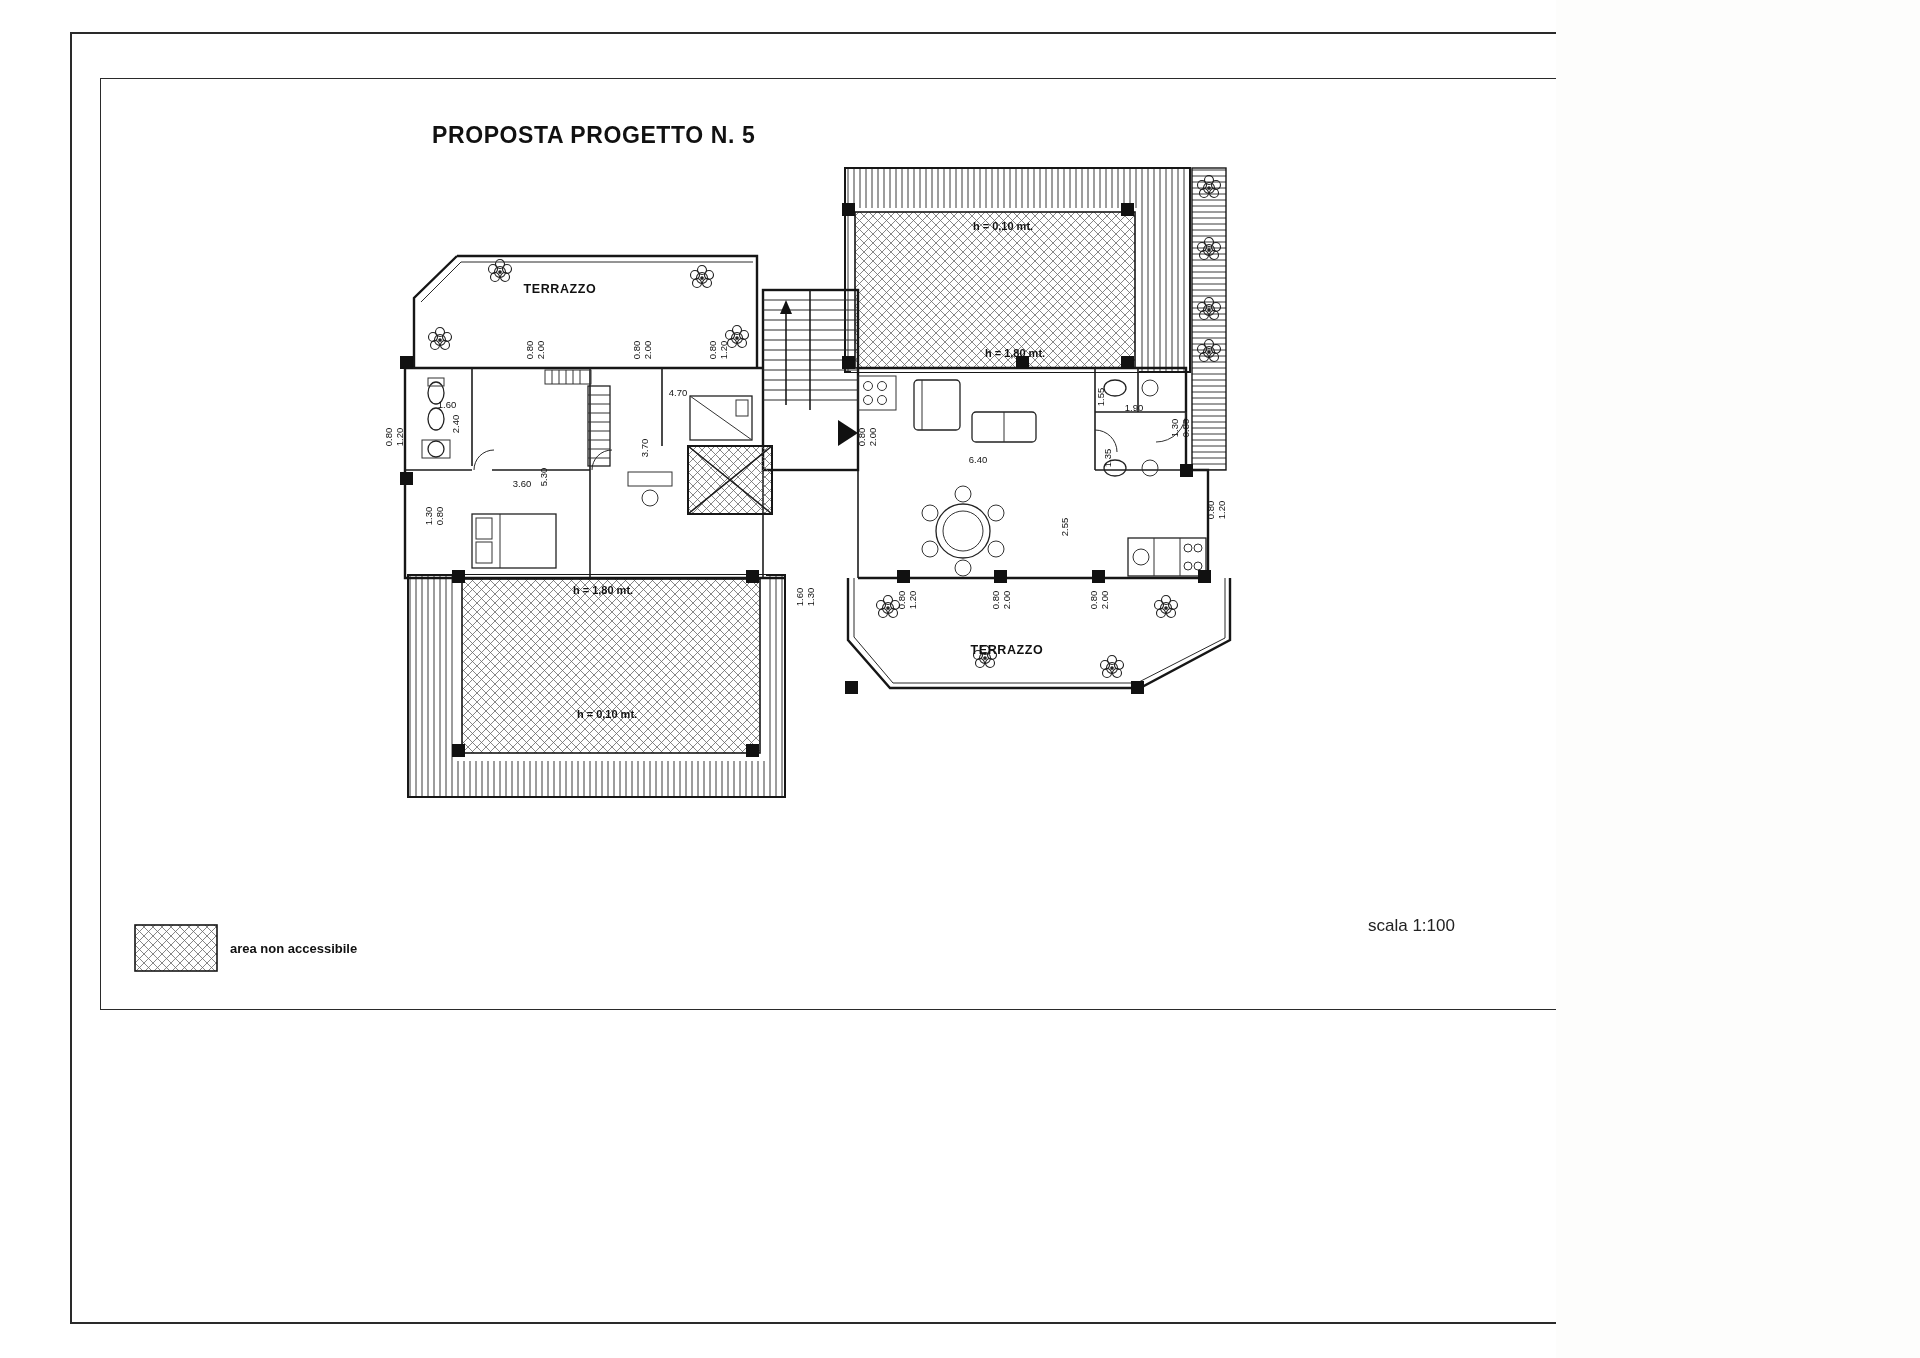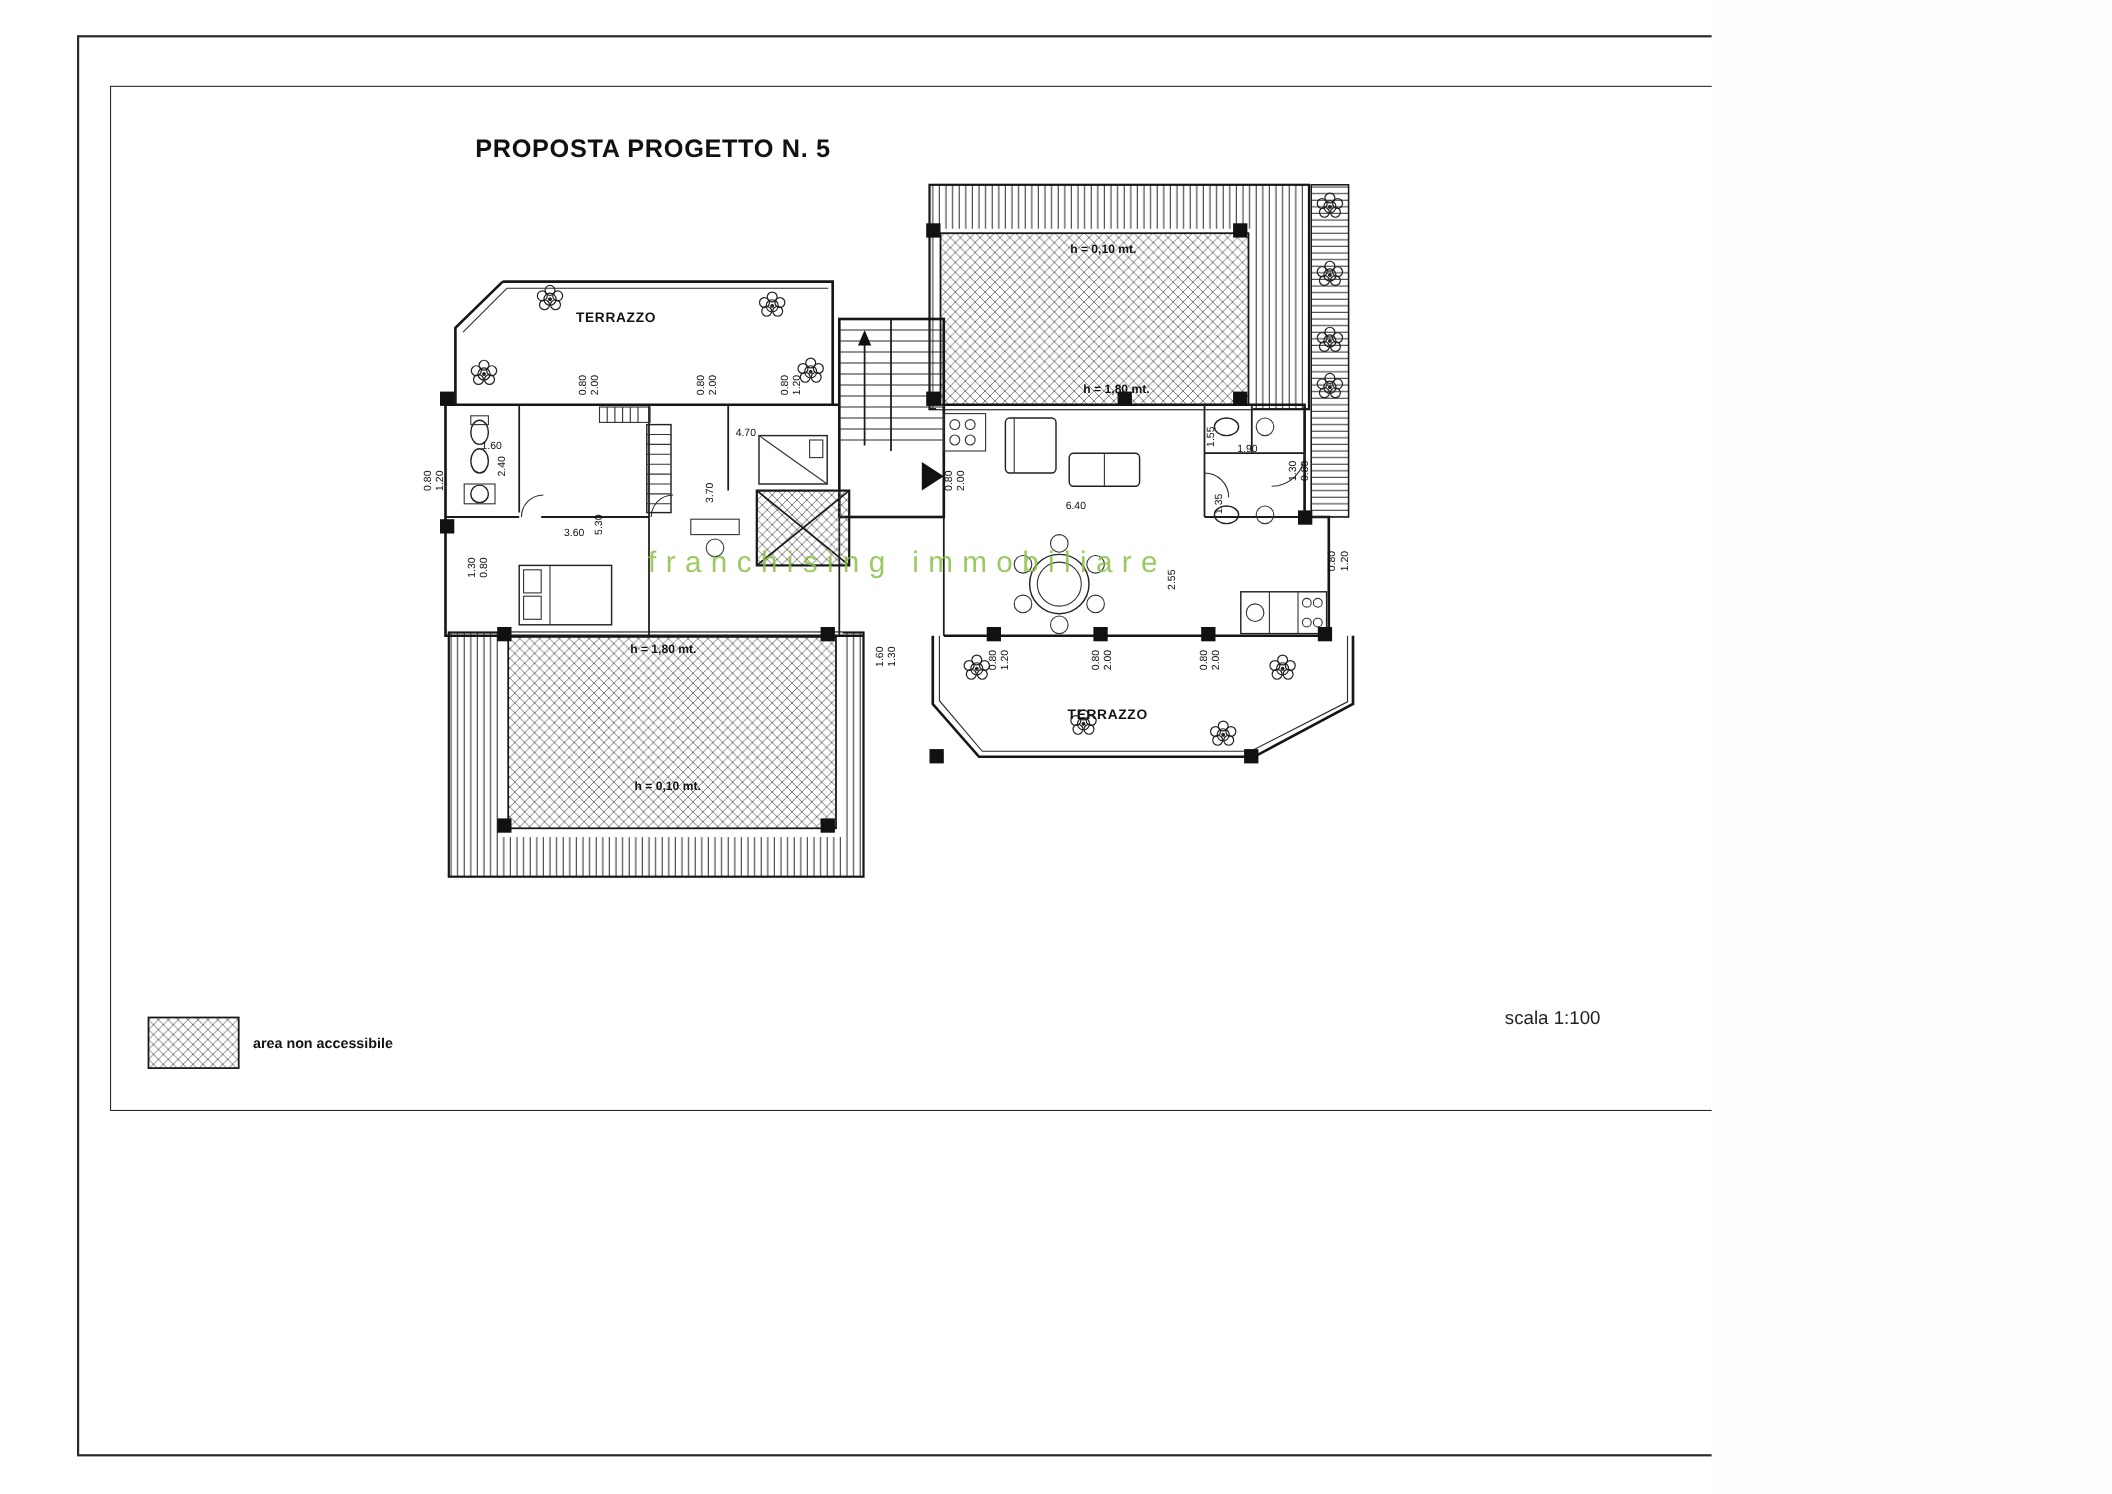--- a/index.html
+++ b/index.html
@@ -269,18 +269,17 @@
       <text class="dim" x="1111" y="458" text-anchor="middle" transform="rotate(-90 1111 458)">1.35</text>
     </g>
 
     <g>
       <rect x="135" y="925" width="82" height="46" fill="url(#hatch)" stroke="#161616" stroke-width="1.6"></rect>
       <text class="lg" x="230" y="953">area non accessibile</text>
     </g>
   </svg>
 
   <div class="wm">
-    <div class="wm-tagline">franchising immobiliare</div>
   </div>
 
   <div class="scale">scala 1:100</div>
 
 </div>
 
 </body></html>

